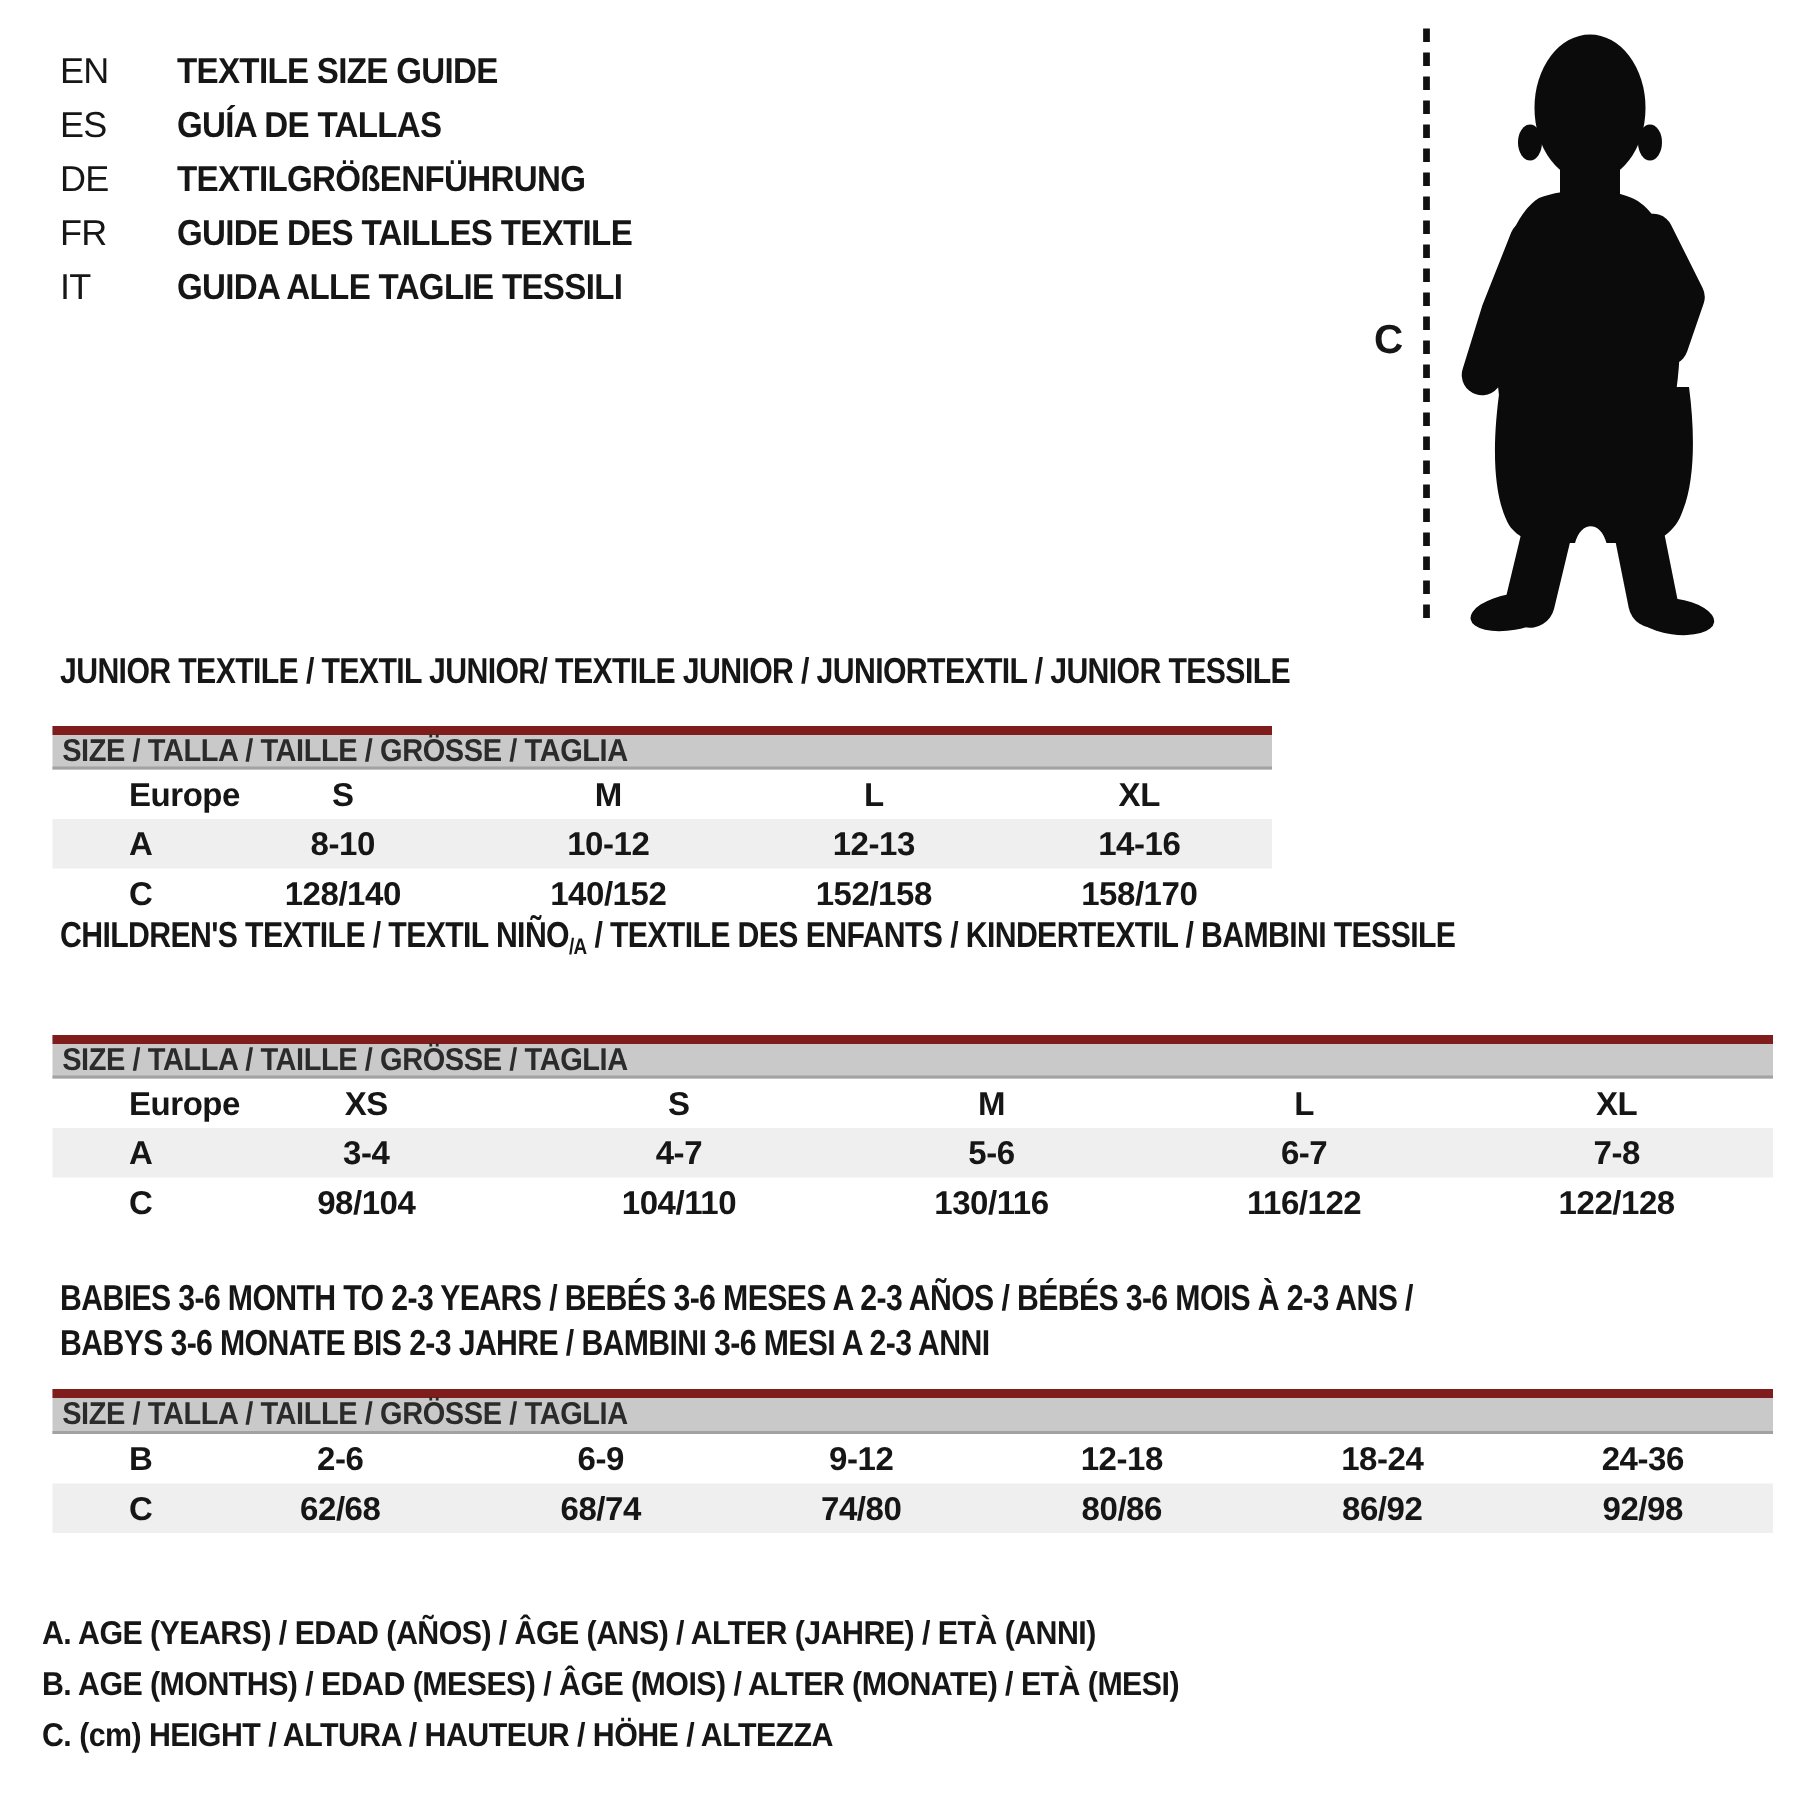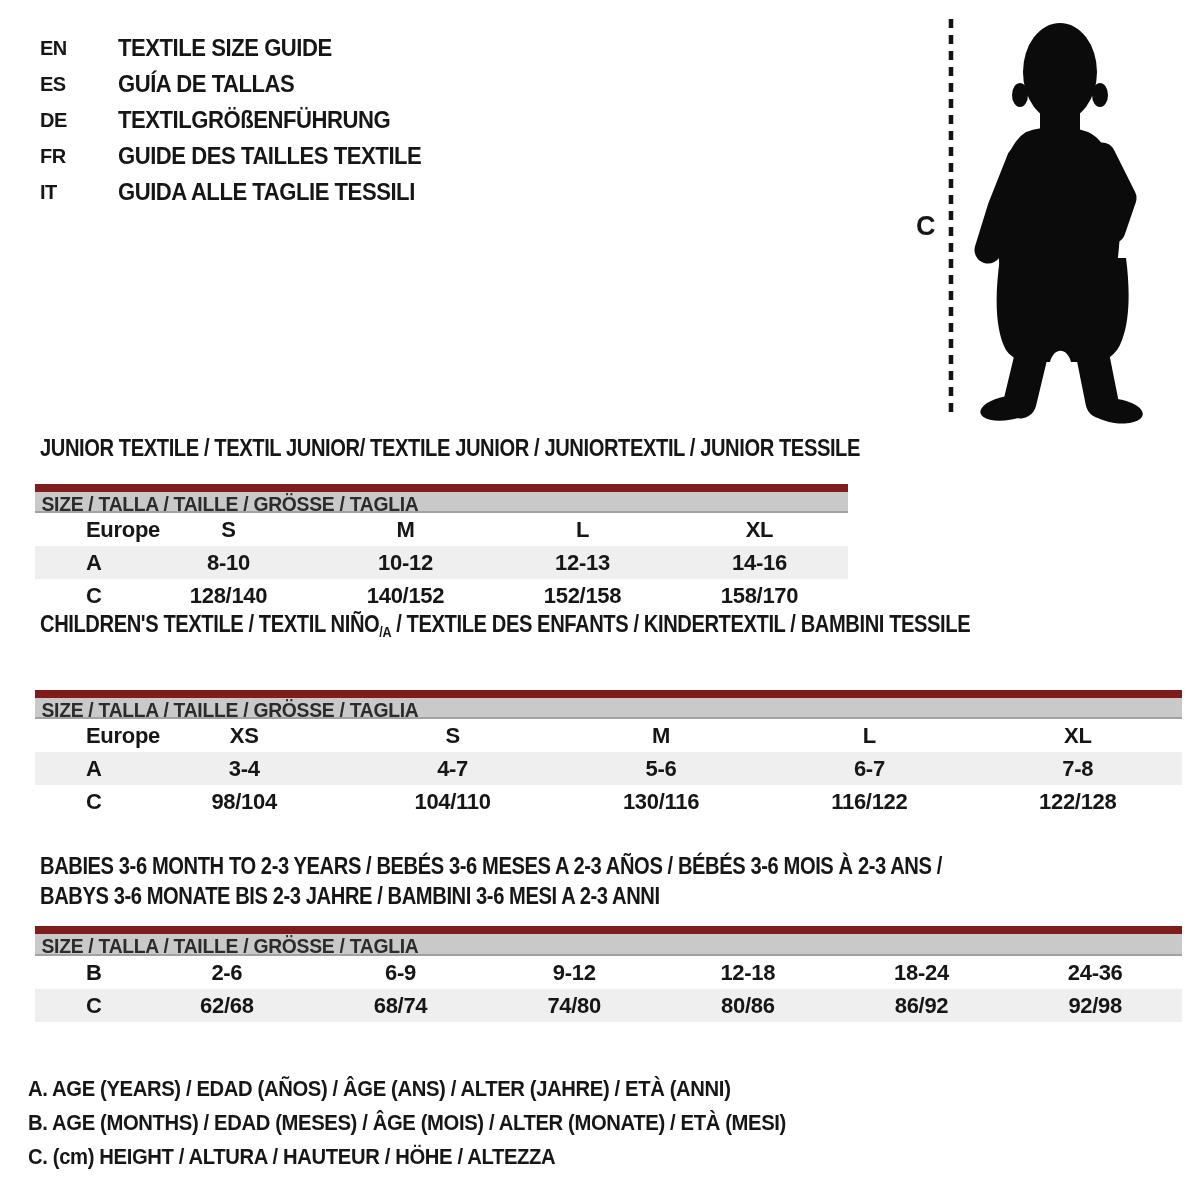--- a/index.html
+++ b/index.html
@@ -9,21 +9,21 @@
     font-family: "Liberation Sans", "DejaVu Sans", sans-serif;
     color: #161616;
     overflow: hidden;
   }
   .abs { position: absolute; }
 
   
   .lang-block { left: 40px; top: 30px; }
   .lang-row { display: flex; height: 36px; align-items: center; }
   .lang-code {
-    width: 78px; font-size: 20px; font-weight: bold; letter-spacing: -0.5px;
+    width: 78px; font-size: 24px; font-weight: normal; letter-spacing: -0.5px;
   }
   .lang-label {
     font-size: 24px; font-weight: bold; letter-spacing: -0.5px;
     display: inline-block; transform: scaleX(0.92); transform-origin: 0 50%;
     white-space: nowrap;
   }
 
   
   .figure { left: 900px; top: 15px; width: 300px; height: 410px; }
   .figure-c-label {
@@ -38,22 +38,22 @@
     white-space: nowrap;
   }
   .cond { display: inline-block; transform: scaleX(0.84); transform-origin: 0 50%; }
   .cond92 { display: inline-block; transform: scaleX(0.92); transform-origin: 0 50%; }
   .sub-frag { font-size: 15px; vertical-align: -5px; font-weight: bold; }
 
   
   .size-table { left: 35px; }
   .size-bar {
     height: 29px; background: #c9c9c9;
-    border-top: 8px solid #7f1d1d; border-bottom: 2px solid #a2a2a2;
-    display: flex; align-items: flex-start;
+    border-top: 6px solid #7f1d1d; border-bottom: 2px solid #a2a2a2;
+    display: flex; align-items: center;
   }
   .size-bar-text {
     font-size: 21px; font-weight: bold; letter-spacing: -0.3px;
     padding-left: 7px; color: #2b2b2b;
     display: inline-block; transform: scaleX(0.92); transform-origin: 0 50%;
     white-space: nowrap;
   }
   .trow { display: grid; align-items: center; height: 33px; }
   .t4 .trow { grid-template-columns: 105px repeat(4, 1fr); }
   .t5 .trow { grid-template-columns: 105px repeat(5, 1fr); }

